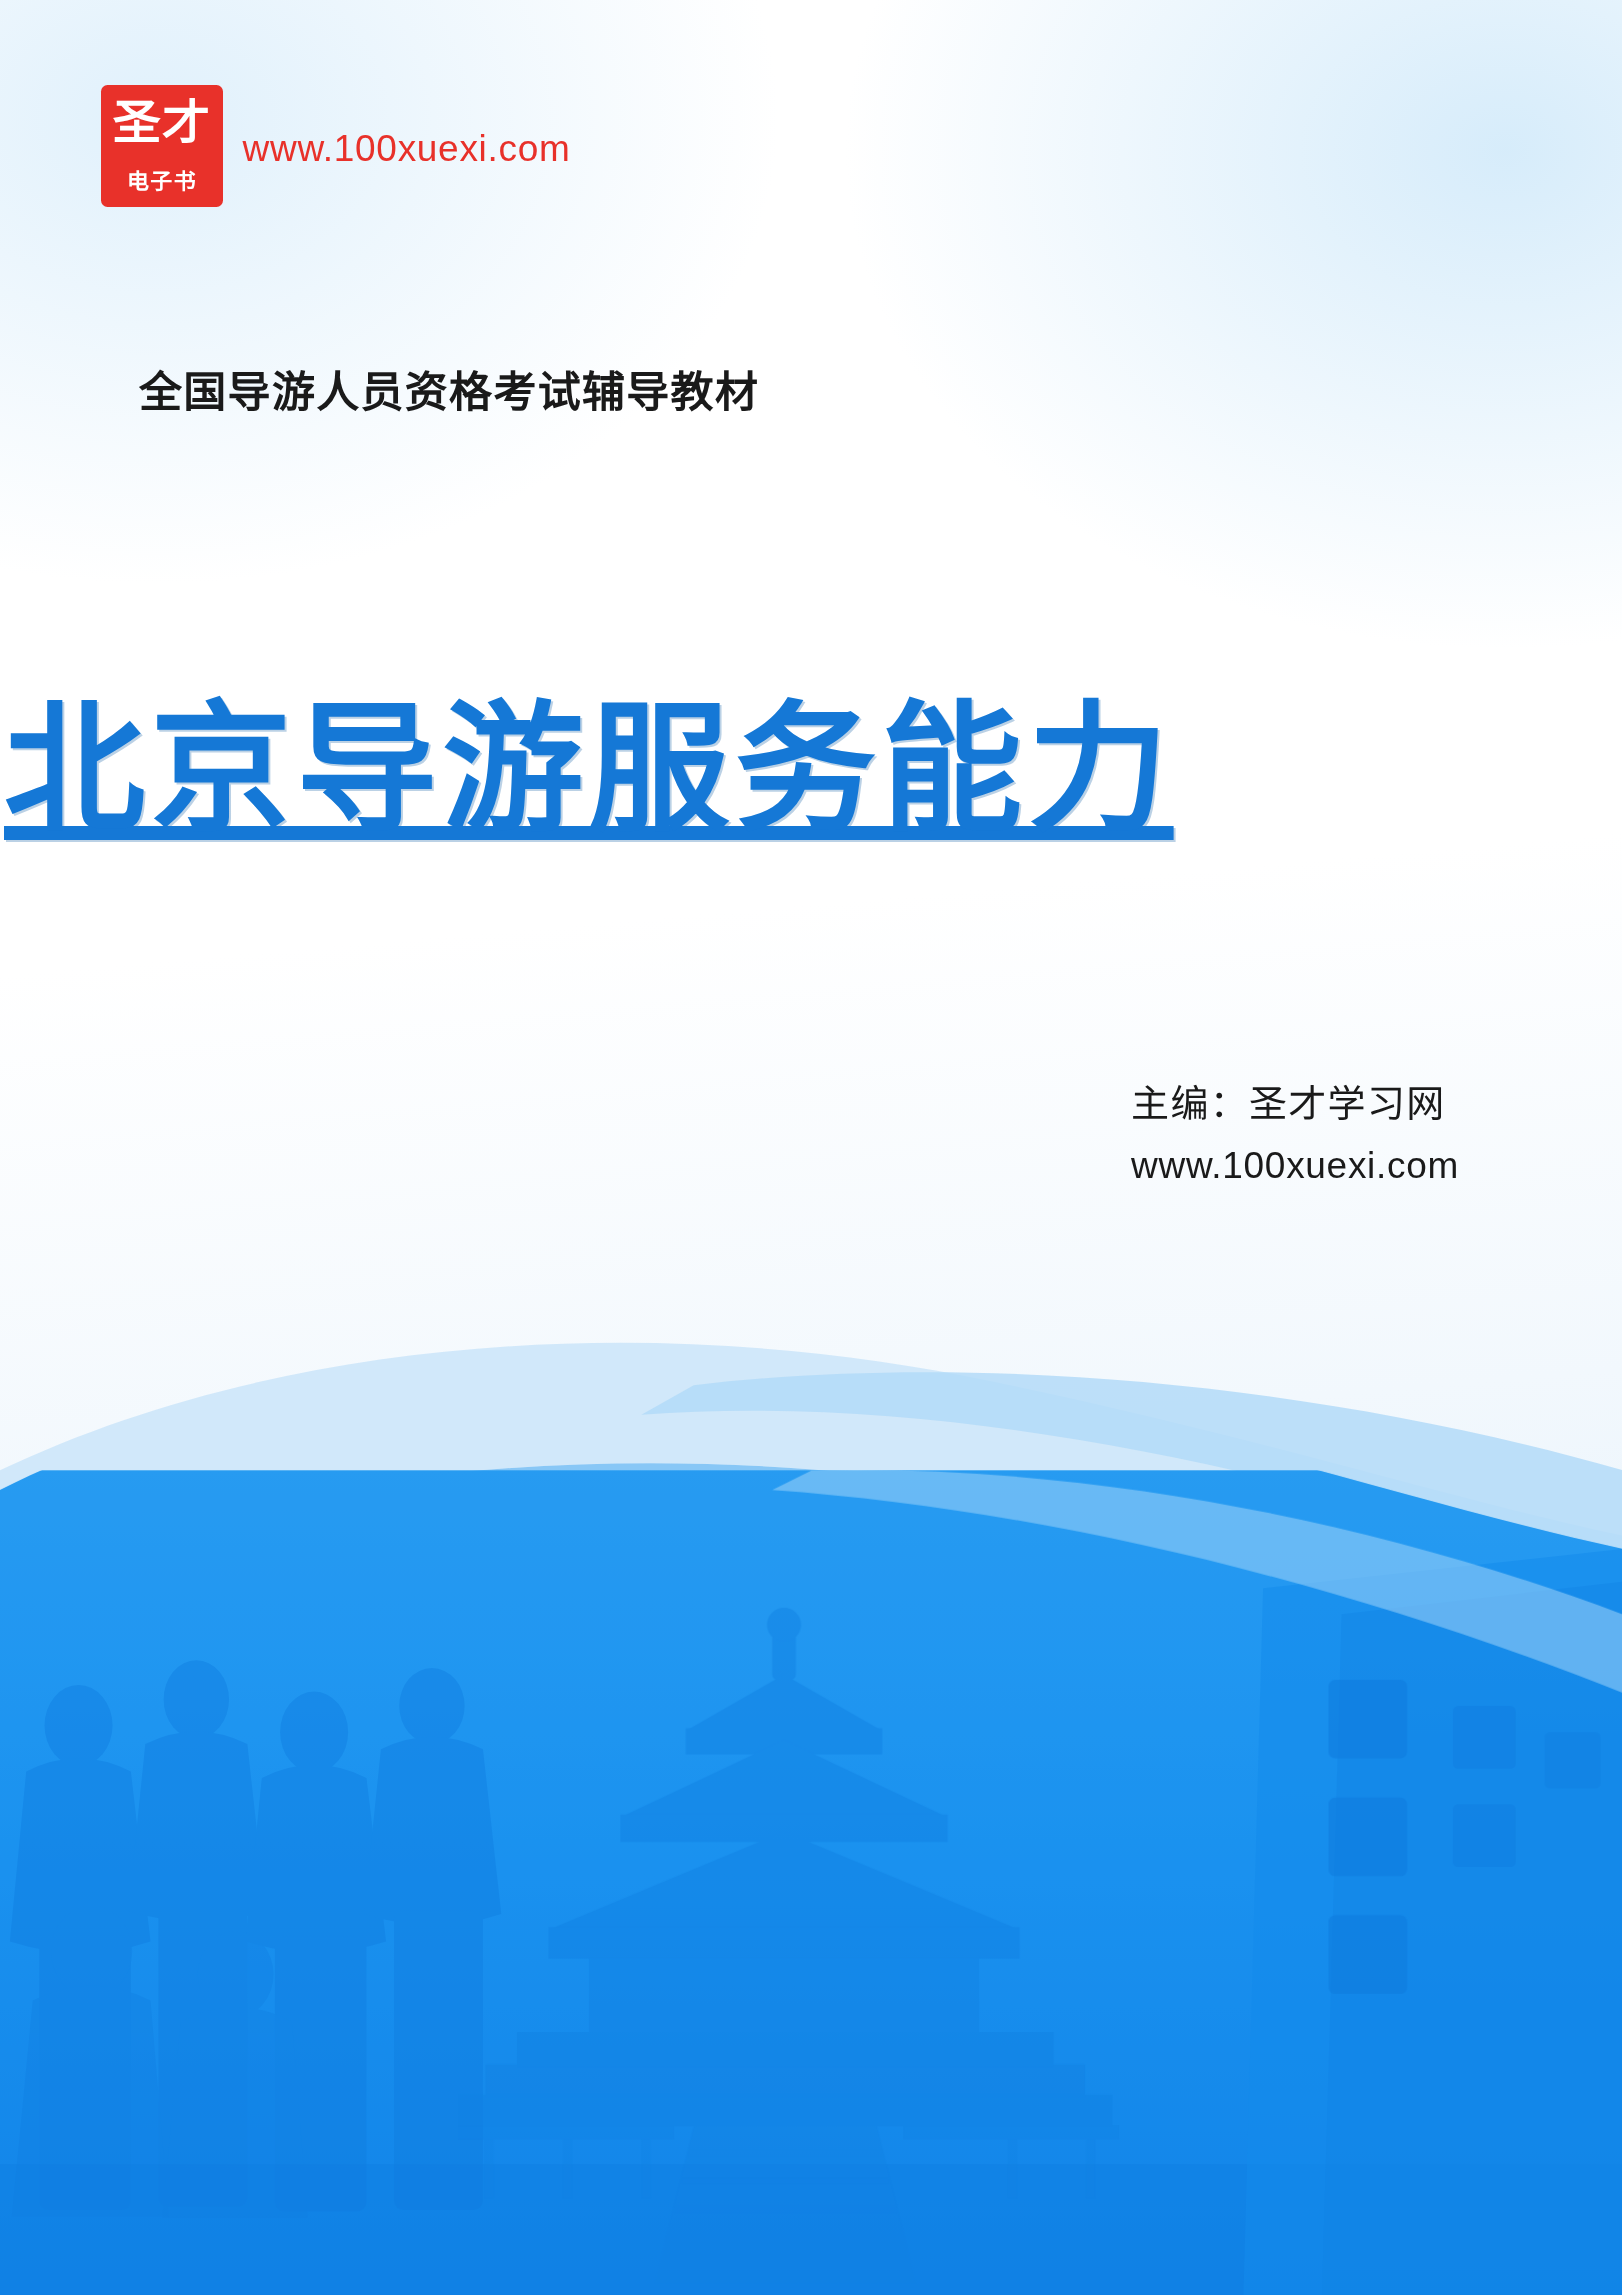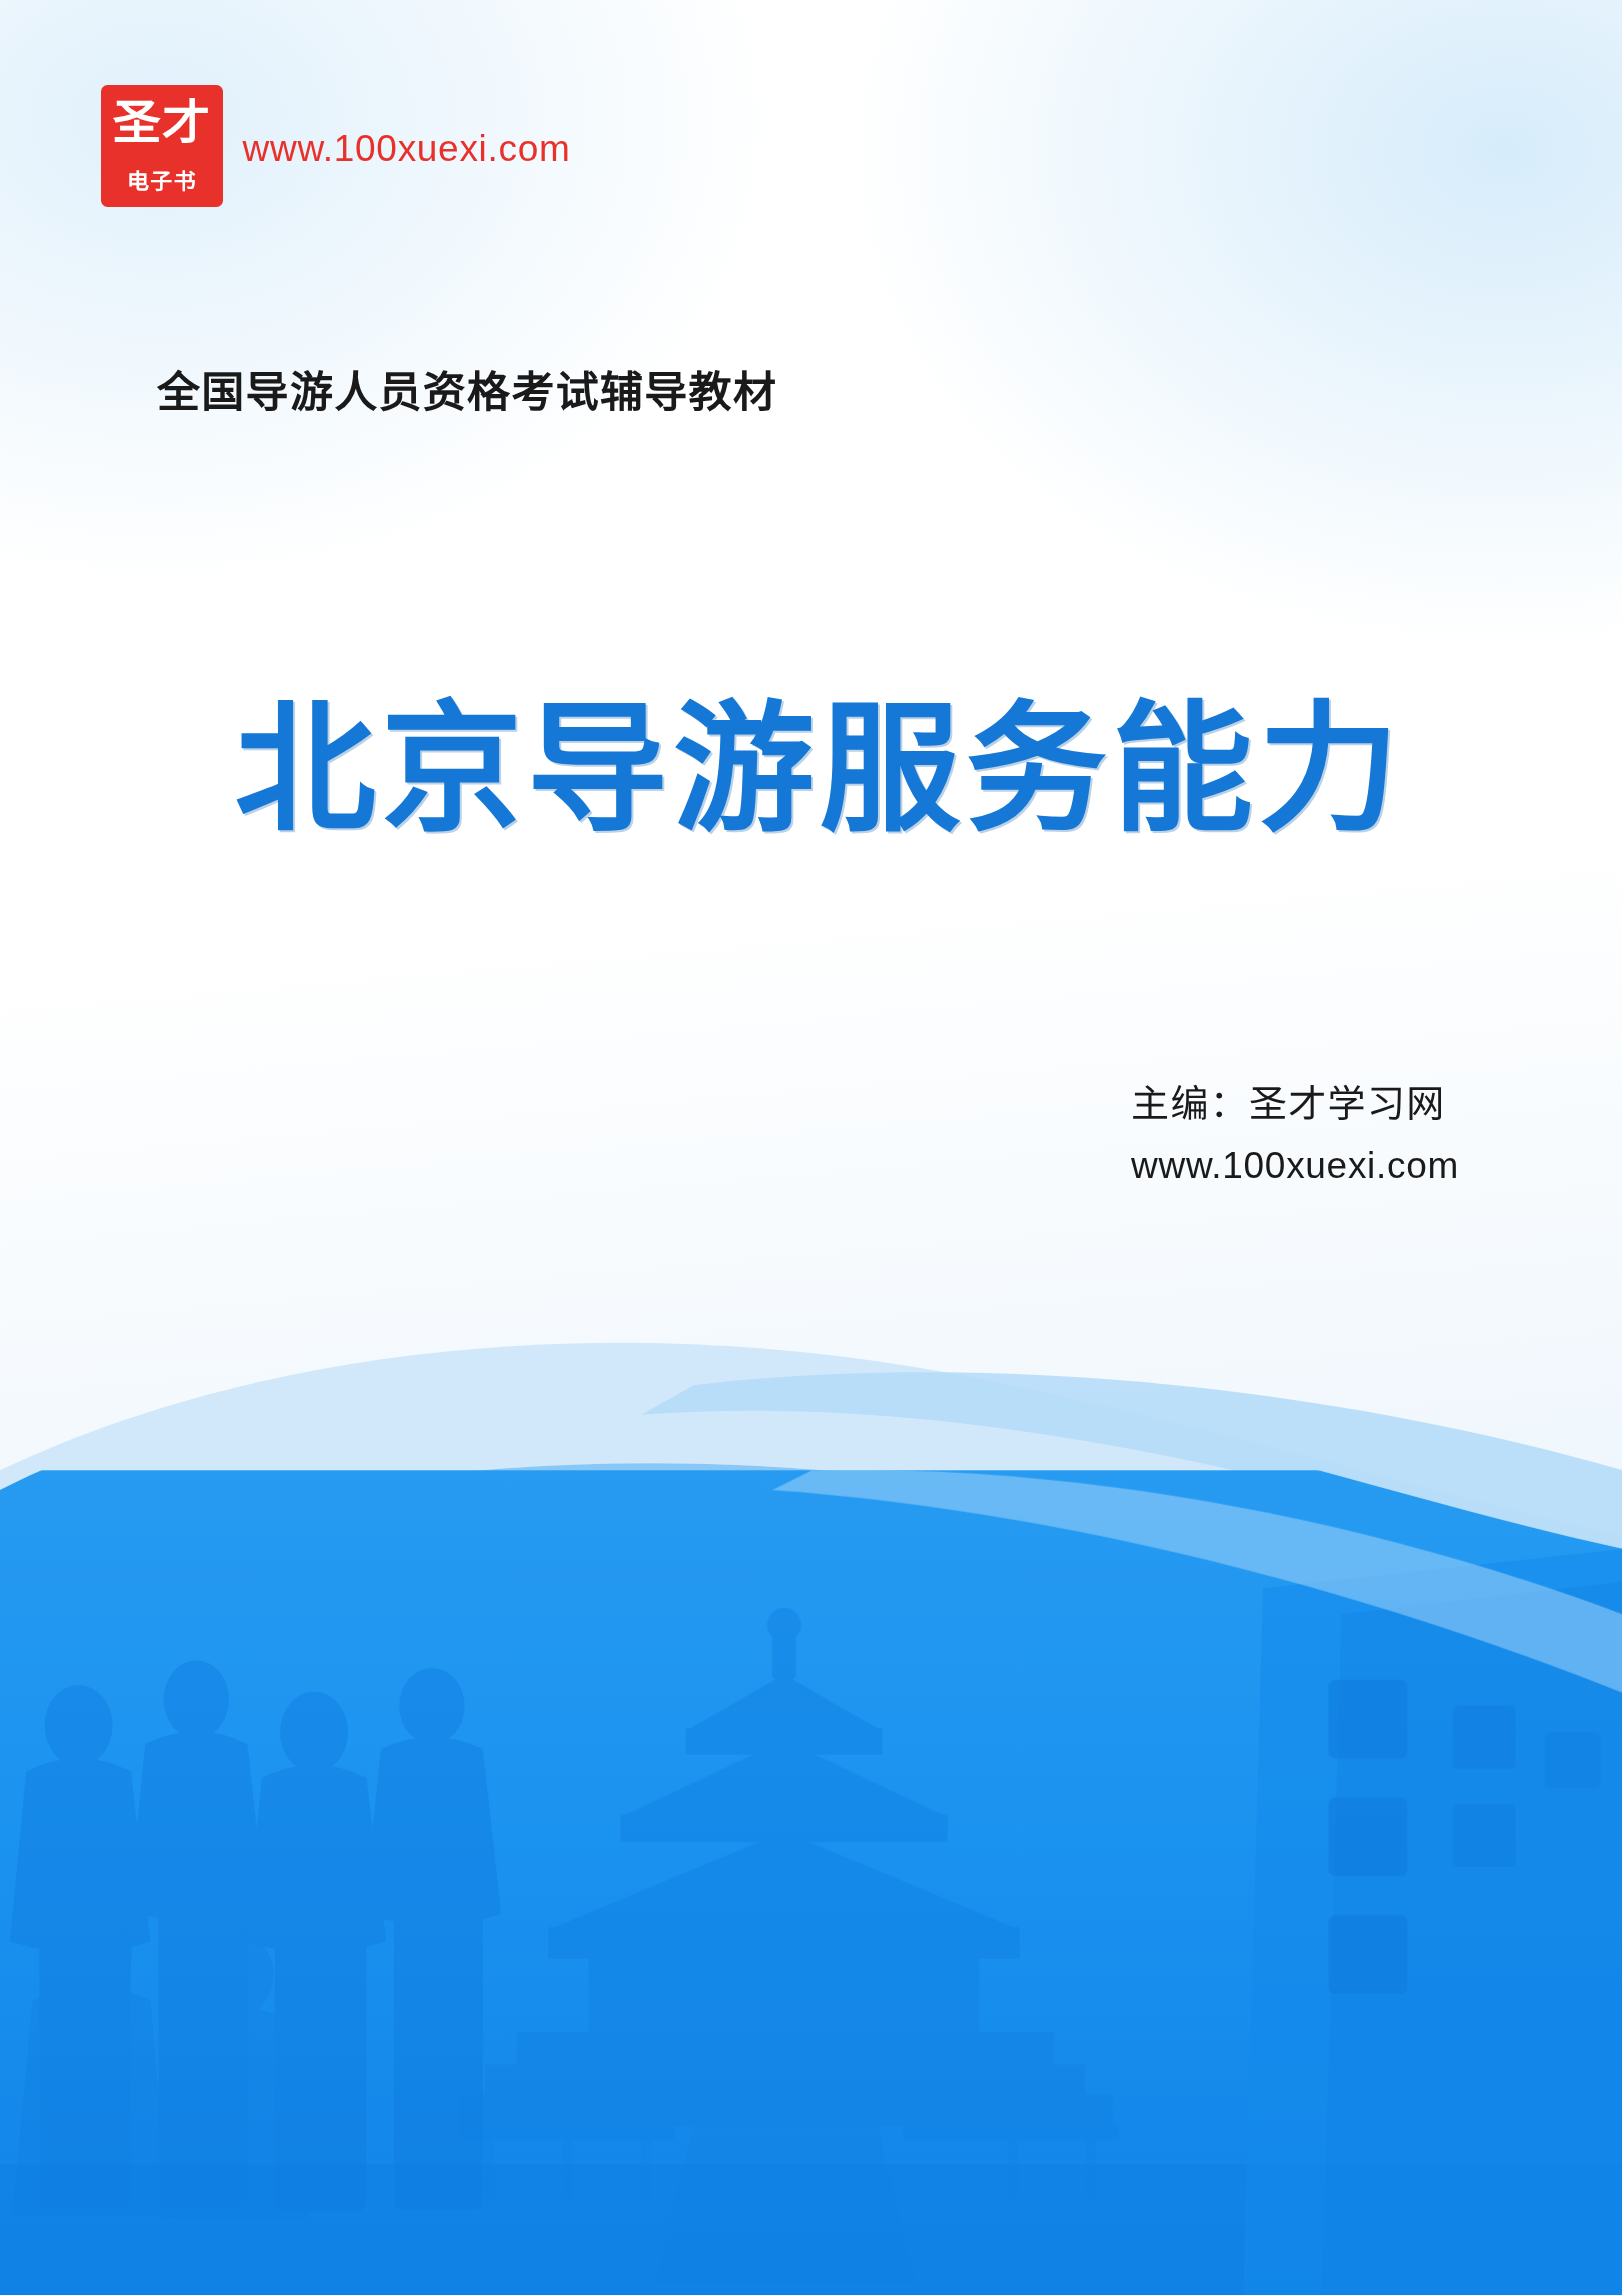--- a/index.html
+++ b/index.html
@@ -87,43 +87,44 @@
   .logo-url {
     color: #e8312a;
     font-size: 37px;
     letter-spacing: 0.7px;
     margin-top: 6.5px;
   }
 
   
   .series-line {
     position: absolute;
-    left: 157px;
+    left: 139px;
     top: 357px;
     font-size: 43px;
     font-weight: bold;
     color: #1a1a1a;
     letter-spacing: 1.3px;
     white-space: nowrap;
   }
 
   
   .main-title {
     position: absolute;
-    left: 16px;
+    left: 4px;
     right: 0;
     top: 654px;
-    text-align: center;
+    text-align: left;
     font-family: "DejaVu Serif", "Liberation Serif", serif;
     font-size: 141px;
     font-weight: bold;
     color: #1578d6;
     letter-spacing: 5.2px;
     white-space: nowrap;
     text-shadow: 2px 2px 0 rgba(10,90,160,0.28);
+    text-decoration: underline;
   }
 
   
   .author-block {
     position: absolute;
     right: 164px;
     top: 1073px;
     text-align: left;
     color: #1a1a1a;
   }

